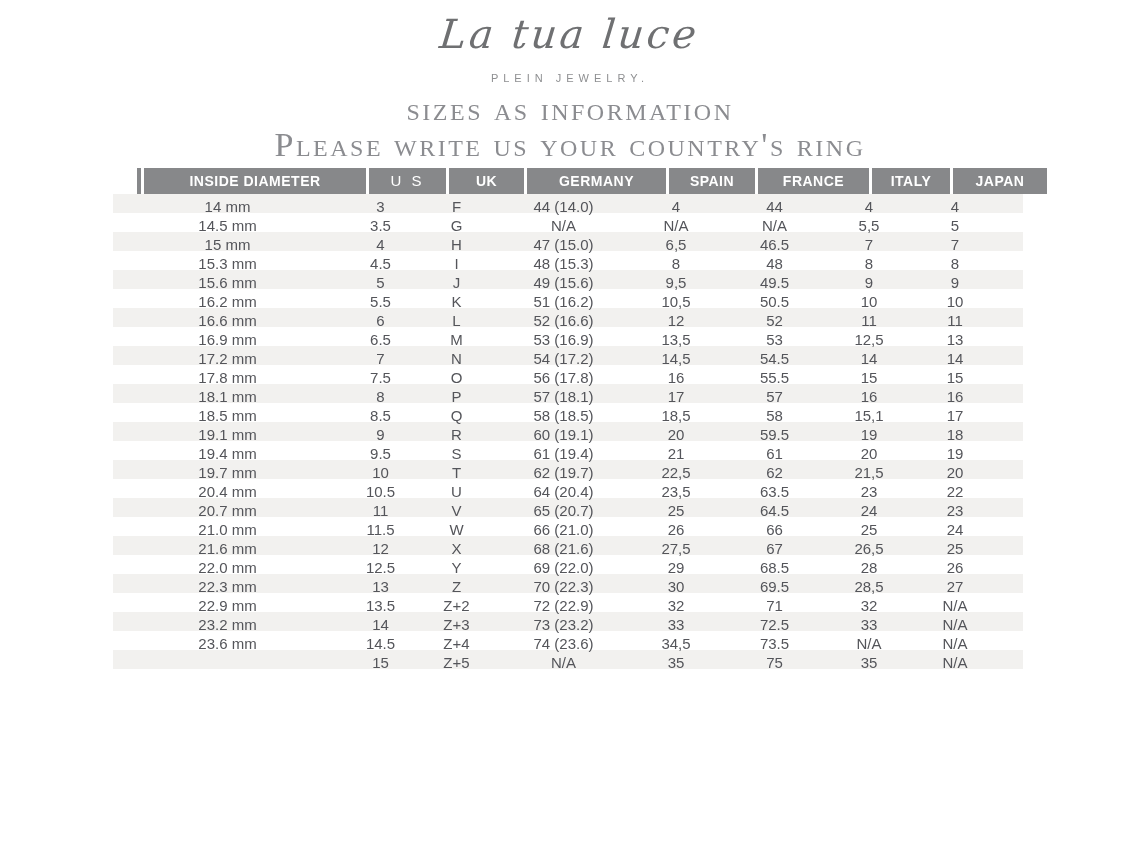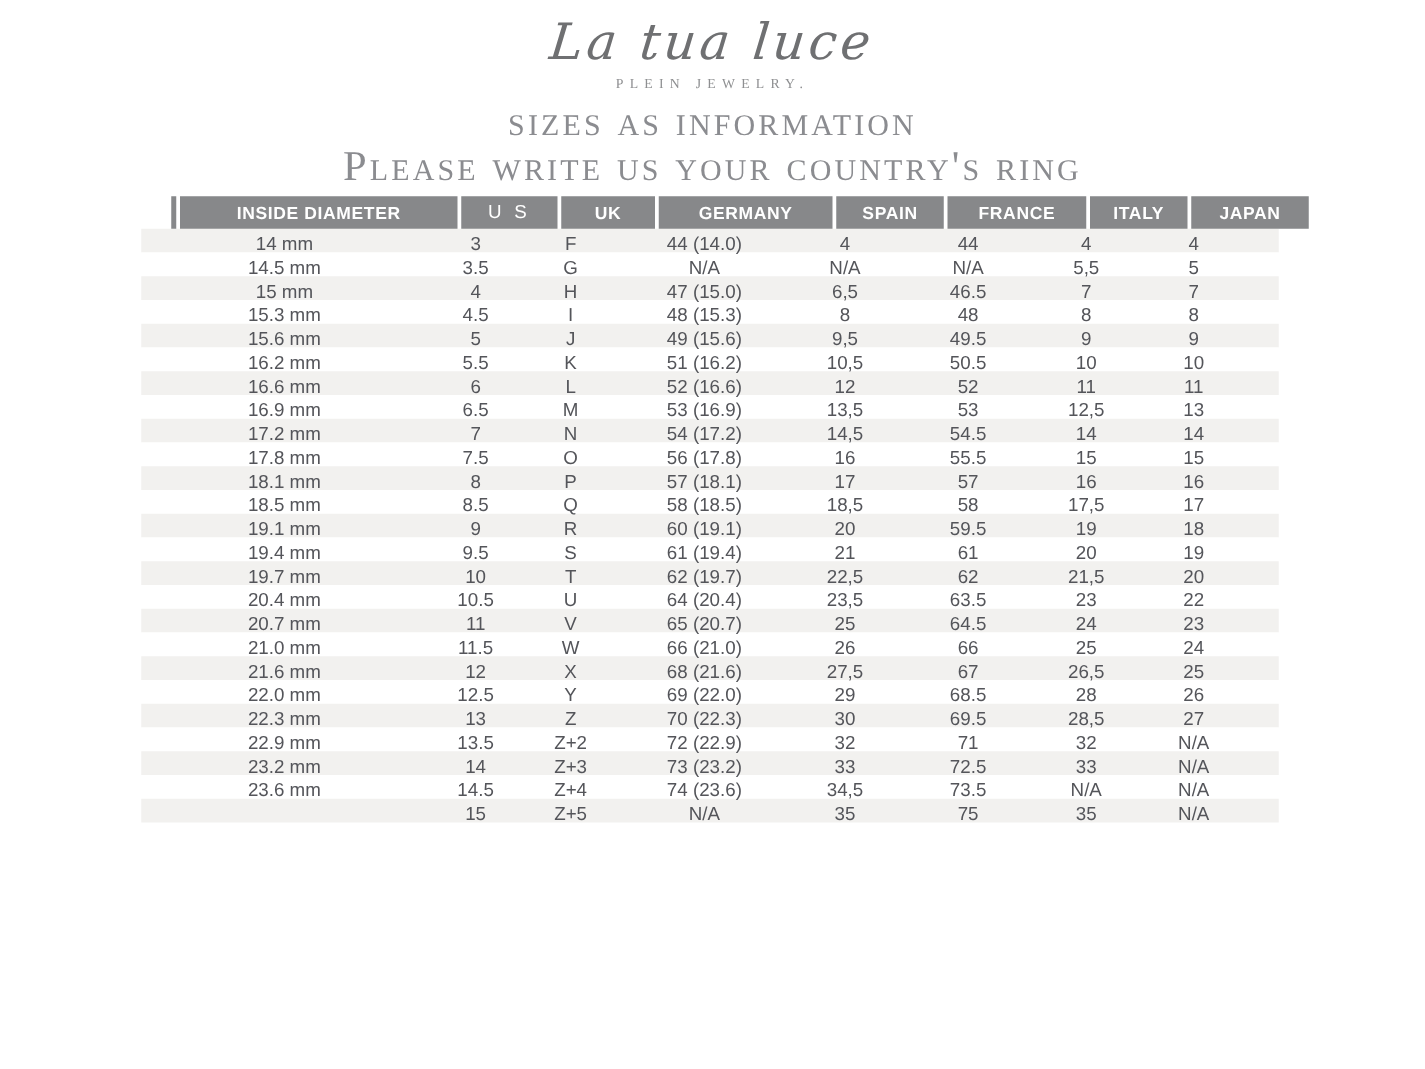--- a/index.html
+++ b/index.html
@@ -17,26 +17,26 @@
     font-family: "DejaVu Serif", serif;
     font-style: italic;
     font-size: 40px;
     line-height: 52px;
     color: #6f7072;
     letter-spacing: 3px;
     transform: skewX(-6deg);
     display: inline-block;
   }
   .tagline {
-    font-family: Liberation Serif, serif;
+    font-family: Liberation Sans, sans-serif;
     font-size: 11px;
     line-height: 13px;
     letter-spacing: 5px;
     color: #8e8f91;
-    margin-top: 1px;
+    margin-top: 12px;
   }
 
   
   .title {
     font-family: "Liberation Serif", serif;
     font-variant: small-caps;
     font-weight: normal;
     font-size: 34px;
     line-height: 36px;
     letter-spacing: 2.5px;
@@ -222,21 +222,21 @@
         <div class="td">16</div>
         <div class="td">16</div>
       </div>
       <div class="trow">
         <div class="td">18.5 mm</div>
         <div class="td">8.5</div>
         <div class="td">Q</div>
         <div class="td">58 (18.5)</div>
         <div class="td">18,5</div>
         <div class="td">58</div>
-        <div class="td">17,5</div>
+        <div class="td">15,1</div>
         <div class="td">17</div>
       </div>
       <div class="trow">
         <div class="td">19.1 mm</div>
         <div class="td">9</div>
         <div class="td">R</div>
         <div class="td">60 (19.1)</div>
         <div class="td">20</div>
         <div class="td">59.5</div>
         <div class="td">19</div>

